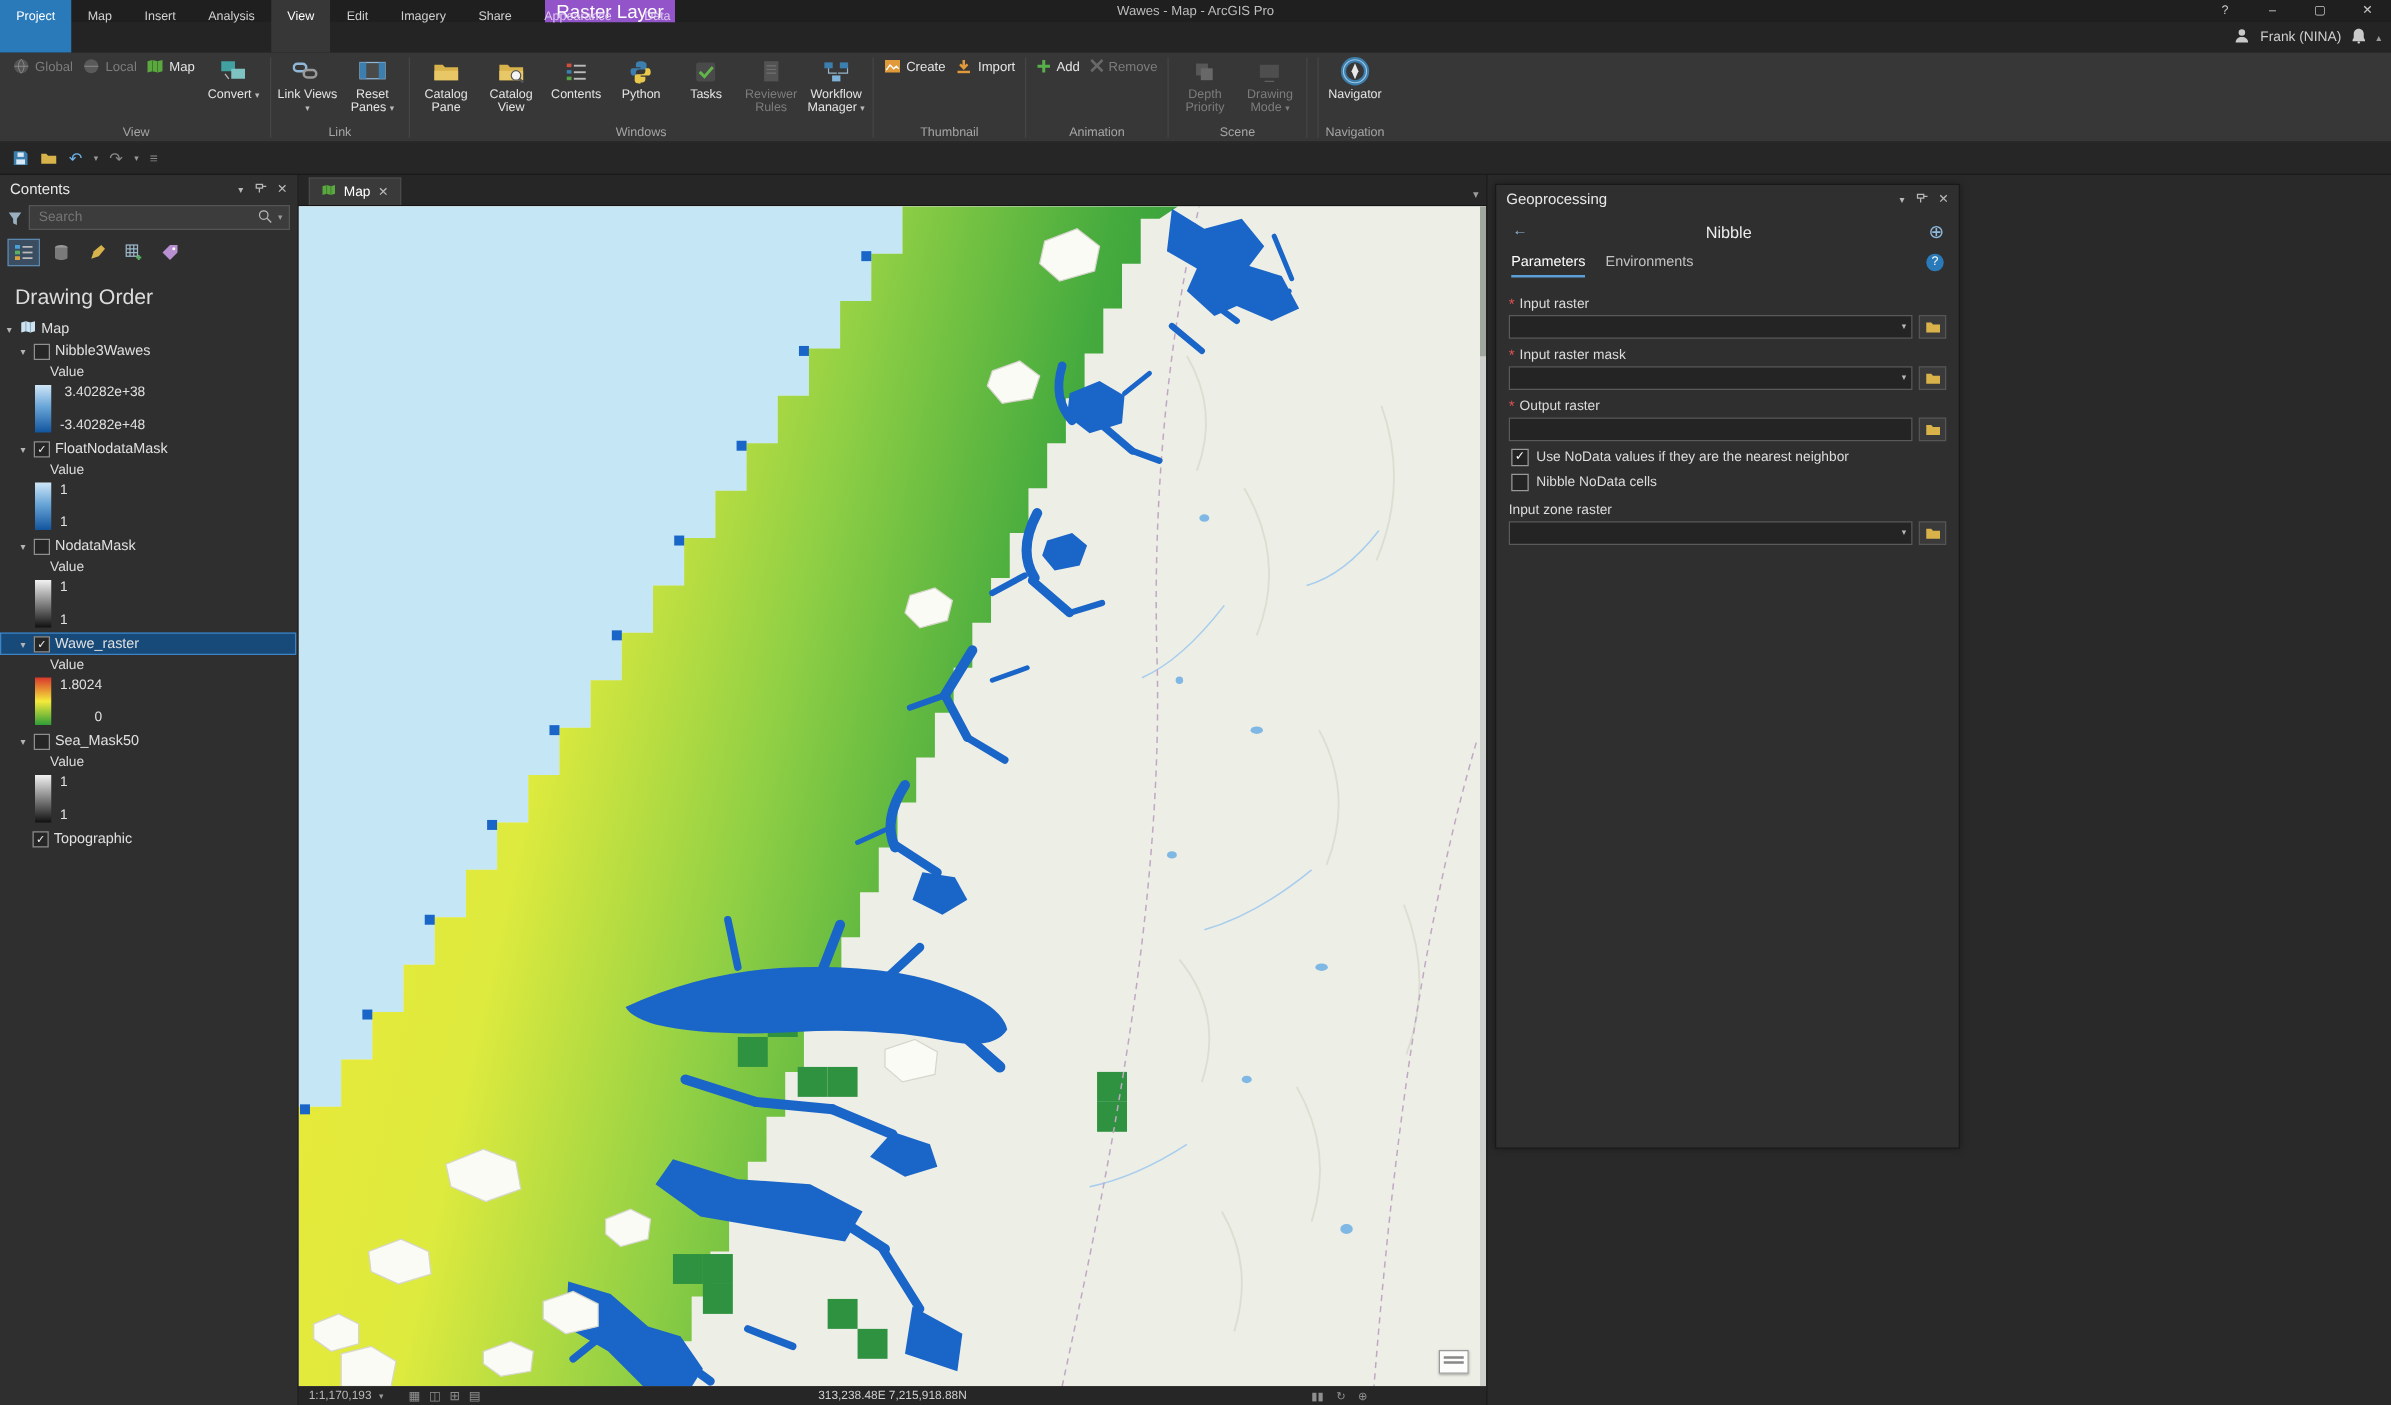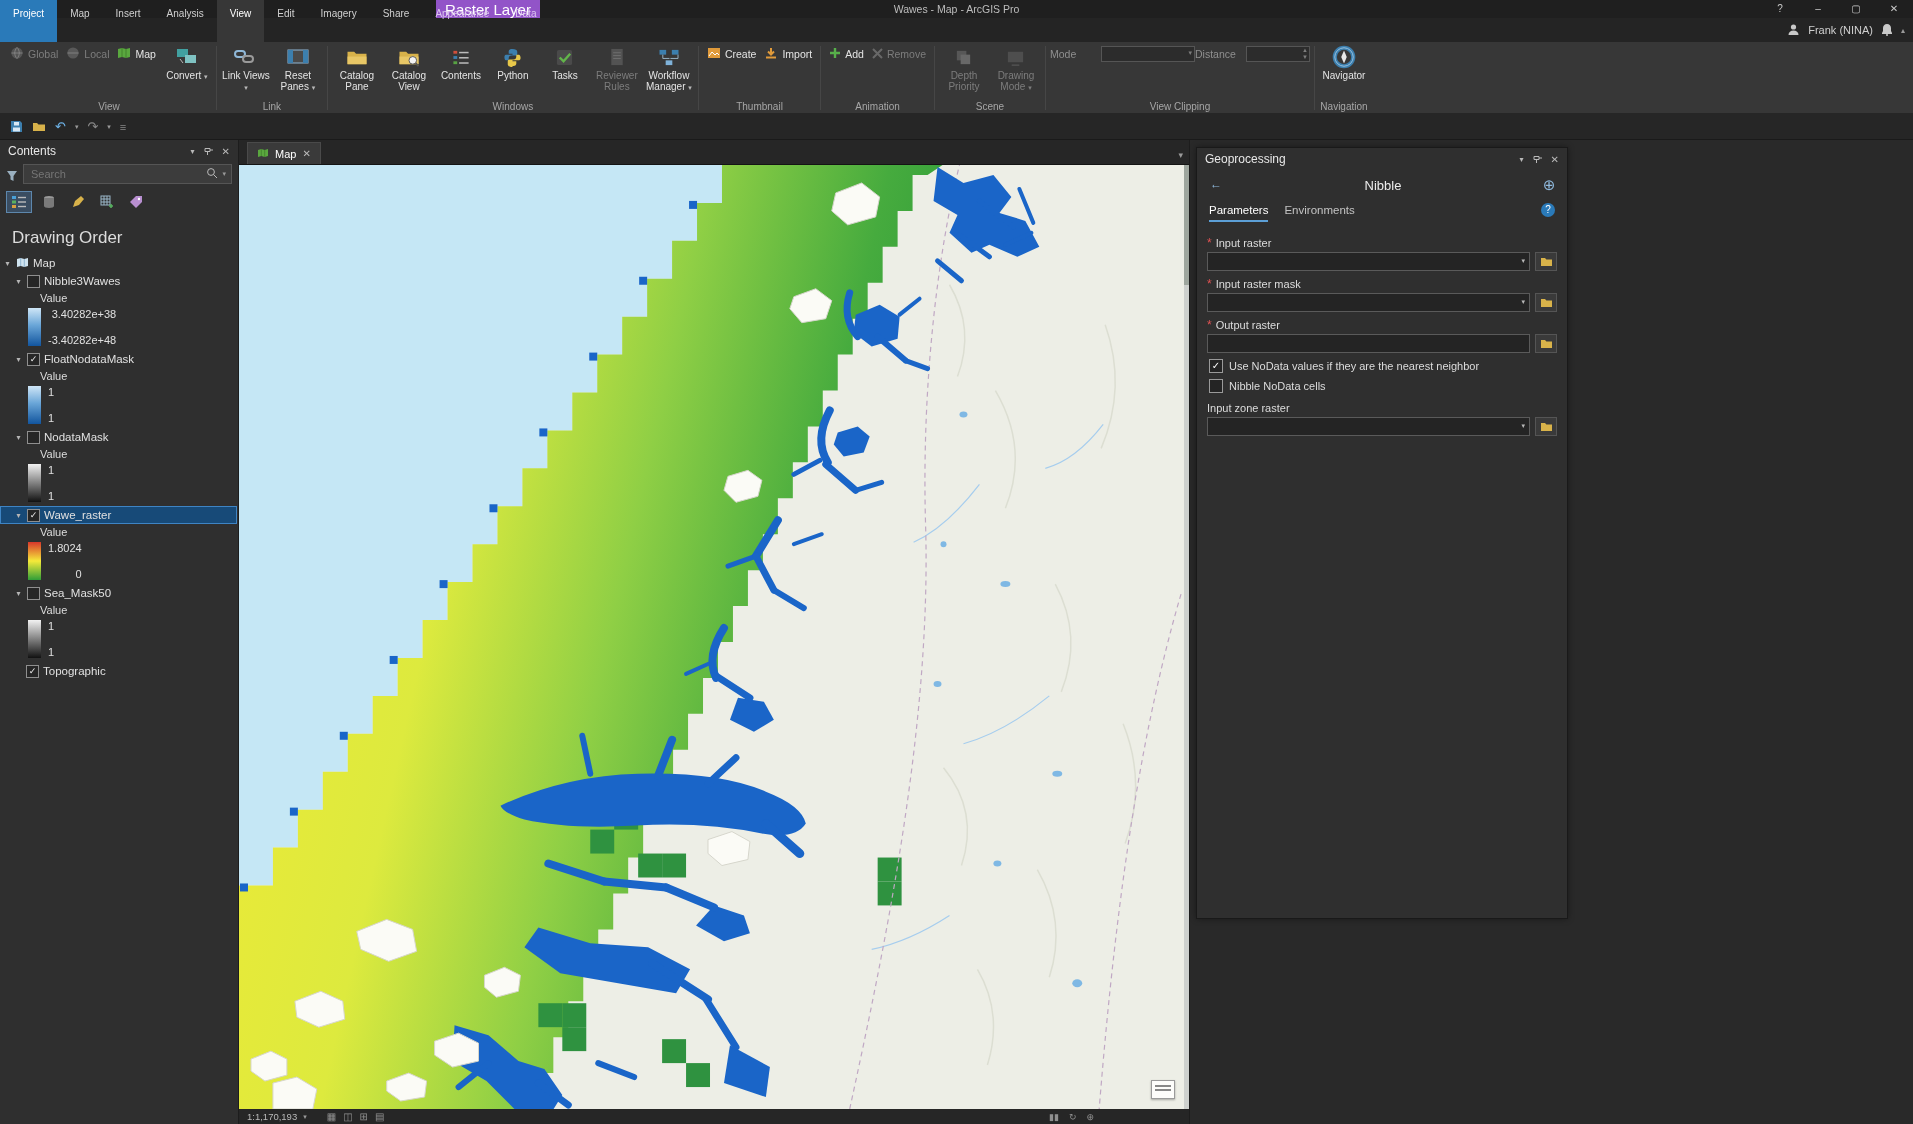--- a/index.html
+++ b/index.html
@@ -394,39 +394,20 @@
                 <path d="M6 18h8" stroke="#888"></path>
               </svg>
             </span>
           <span><span>Drawing Mode</span> <span class="car">▾</span></span>
         </button>
       </div>
       <div class="glabel">Scene</div>
     </div>
     <div class="gsep"></div>
 
-    <div class="rgroup">
-      <div class="gbody">
-        <div class="vcol">
-          <div class="cliprow">
-            <span class="cl">Mode</span>
-            <div class="mini-combo dim">
-                <span class="car">▾</span>
-              </div>
-          </div>
-          <div class="cliprow">
-            <span class="cl">Distance</span>
-            <div class="mini-spin dim">
-                <span class="spin">▲<br>▼</span>
-              </div>
-          </div>
-        </div>
-      </div>
-      <div class="glabel">View Clipping</div>
-    </div>
     <div class="gsep"></div>
 
     <div class="rgroup">
       <div class="gbody">
         <button class="lbtn">
           <span class="lic">
               <svg width="24" height="24" viewBox="0 0 26 26">
                 <circle cx="13" cy="13" r="10" fill="none" stroke="#3c7fae" stroke-width="4.5"></circle>
                 <circle cx="13" cy="13" r="10" fill="none" stroke="#9fc6e2" stroke-width="1"></circle>
                 <path d="M13 6l3 7-3 7-3-7z" fill="#e8e8e8"></path>
@@ -777,20 +758,21 @@
 
       <div class="map-statusbar">
         <span>1:1,170,193</span>
         <span class="sb-car">▾</span>
         <span class="sb-icons">
           <span>▦</span>
           <span>◫</span>
           <span>⊞</span>
           <span>▤</span>
         </span>
+        <span class="sb-coords">313,238.48E 7,215,918.88N</span>
         <span class="sb-right">
           <span>▮▮</span>
           <span>↻</span>
           <span>⊕</span>
         </span>
       </div>
     </section>
 
     <div class="right-region">
       <aside class="gp-panel">

